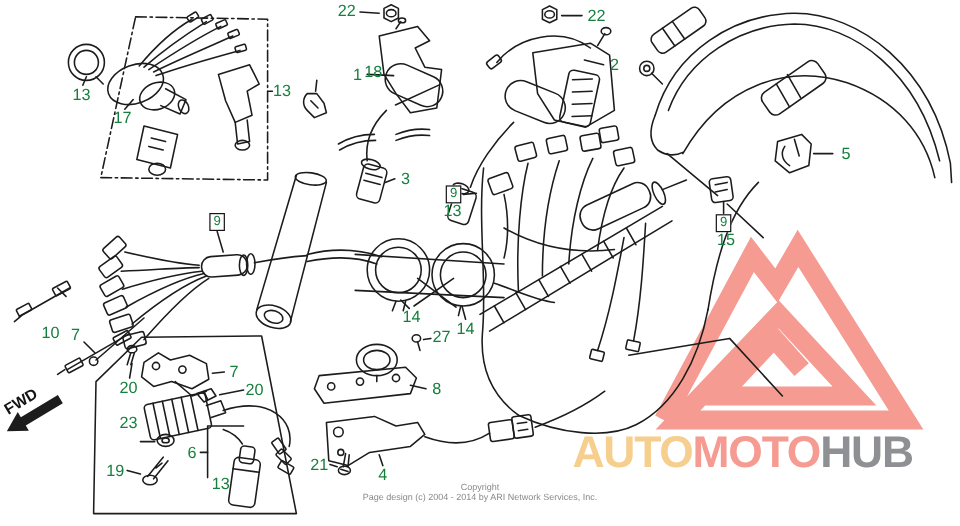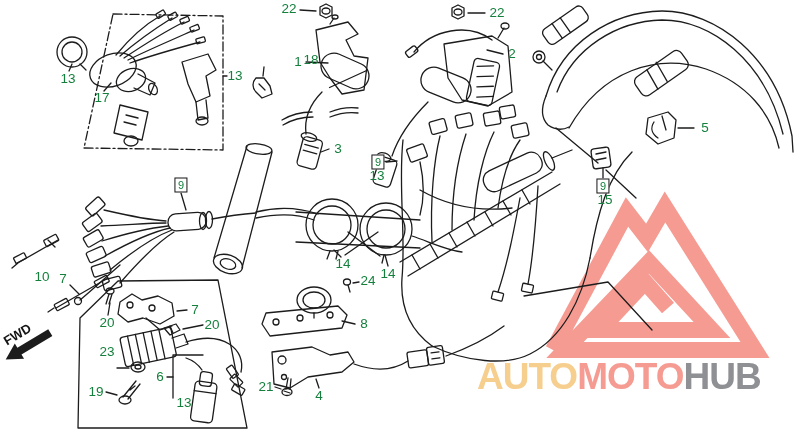--- a/index.html
+++ b/index.html
@@ -278,26 +278,30 @@
       <div class="co" style="left: 338px; top: 149px;">3</div>
       <div class="co boxed" style="left: 378px; top: 162px;">9</div>
       <div class="co" style="left: 377px; top: 176px;">13</div>
       <div class="co boxed" style="left: 181px; top: 185px;">9</div>
       <div class="co boxed" style="left: 603px; top: 186px;">9</div>
       <div class="co" style="left: 605px; top: 200px;">15</div>
       <div class="co" style="left: 42px; top: 233px; margin-top: 44px;">10</div>
       <div class="co" style="left: 63px; top: 279px;">7</div>
       <div class="co" style="left: 343px; top: 264px;">14</div>
       <div class="co" style="left: 388px; top: 274px;">14</div>
-      <div class="co" style="left: 368px; top: 281px;">24</div>
+      <div class="co" style="left: 368px; top: 281px;">27</div>
       <div class="co" style="left: 195px; top: 310px;">7</div>
       <div class="co" style="left: 107px; top: 323px;">20</div>
       <div class="co" style="left: 212px; top: 325px;">20</div>
       <div class="co" style="left: 364px; top: 324px;">8</div>
       <div class="co" style="left: 107px; top: 352px;">23</div>
       <div class="co" style="left: 160px; top: 377px;">6</div>
       <div class="co" style="left: 96px; top: 392px;">19</div>
       <div class="co" style="left: 184px; top: 403px;">13</div>
       <div class="co" style="left: 266px; top: 387px;">21</div>
       <div class="co" style="left: 319px; top: 396px;">4</div>
     </div>
 
+  <div id="footer">
+    <div>Copyright</div>
+    <div>Page design (c) 2004 - 2014 by ARI Network Services, Inc.</div>
+  </div>
 </div>
 
 </body></html>

